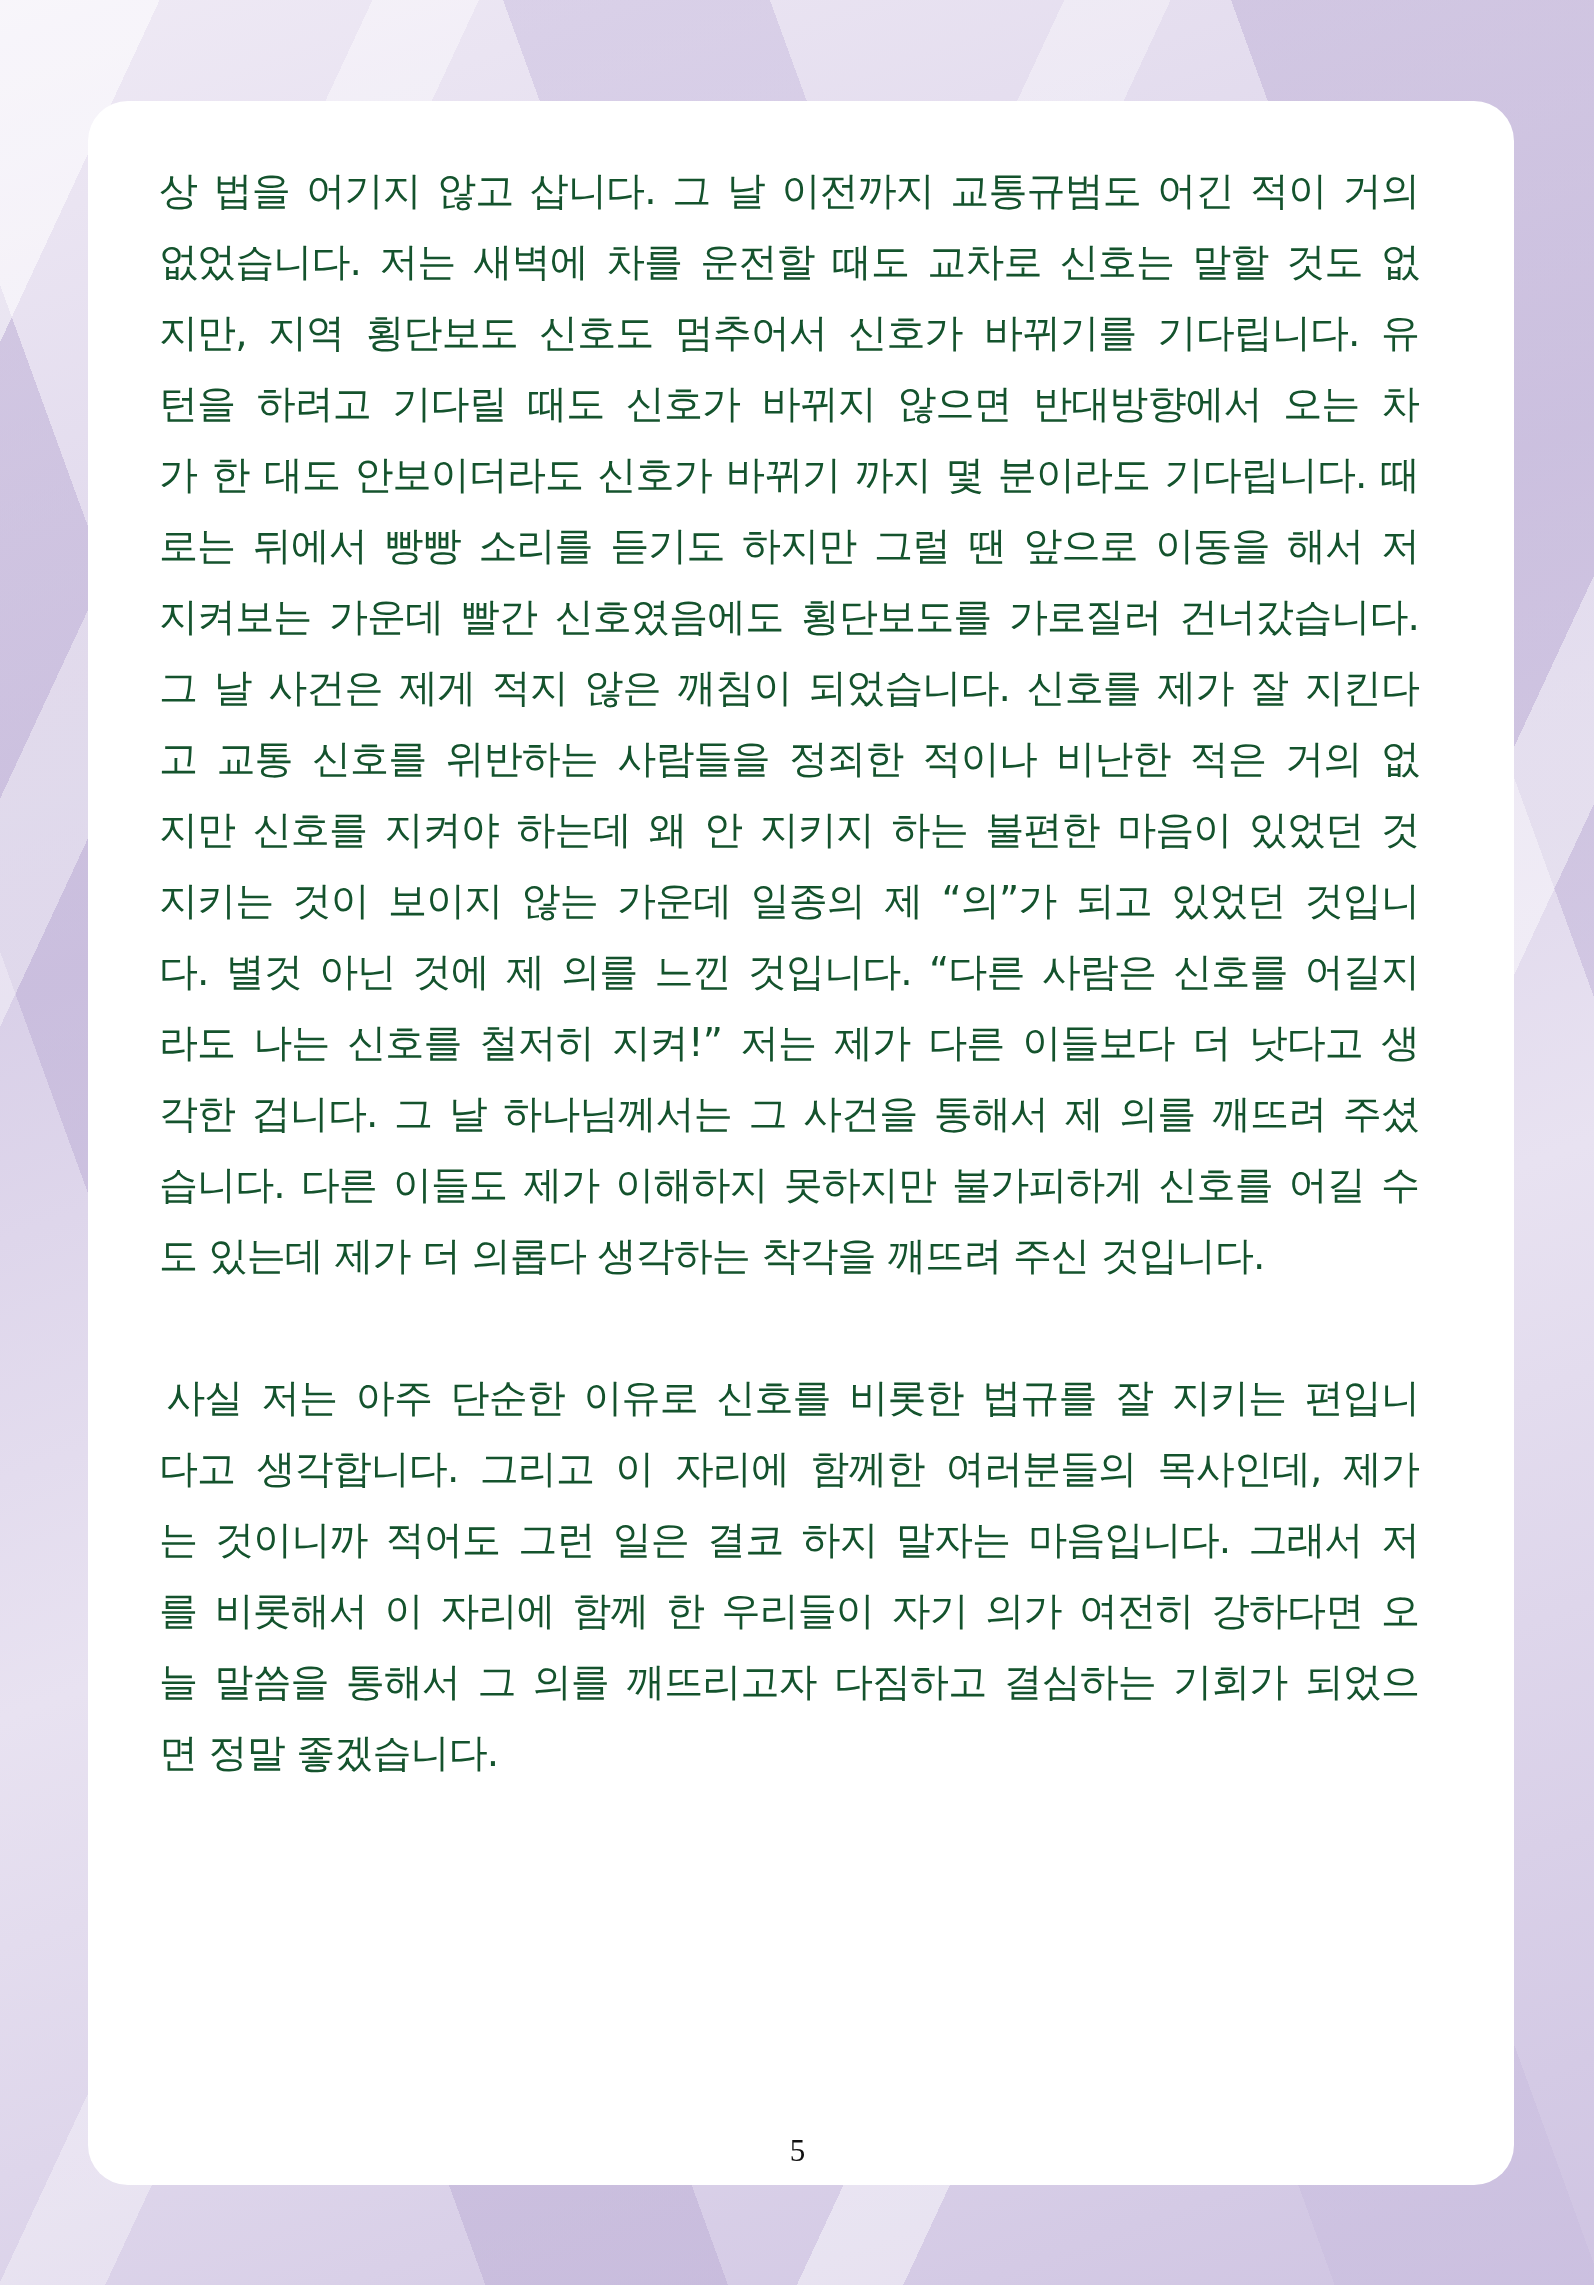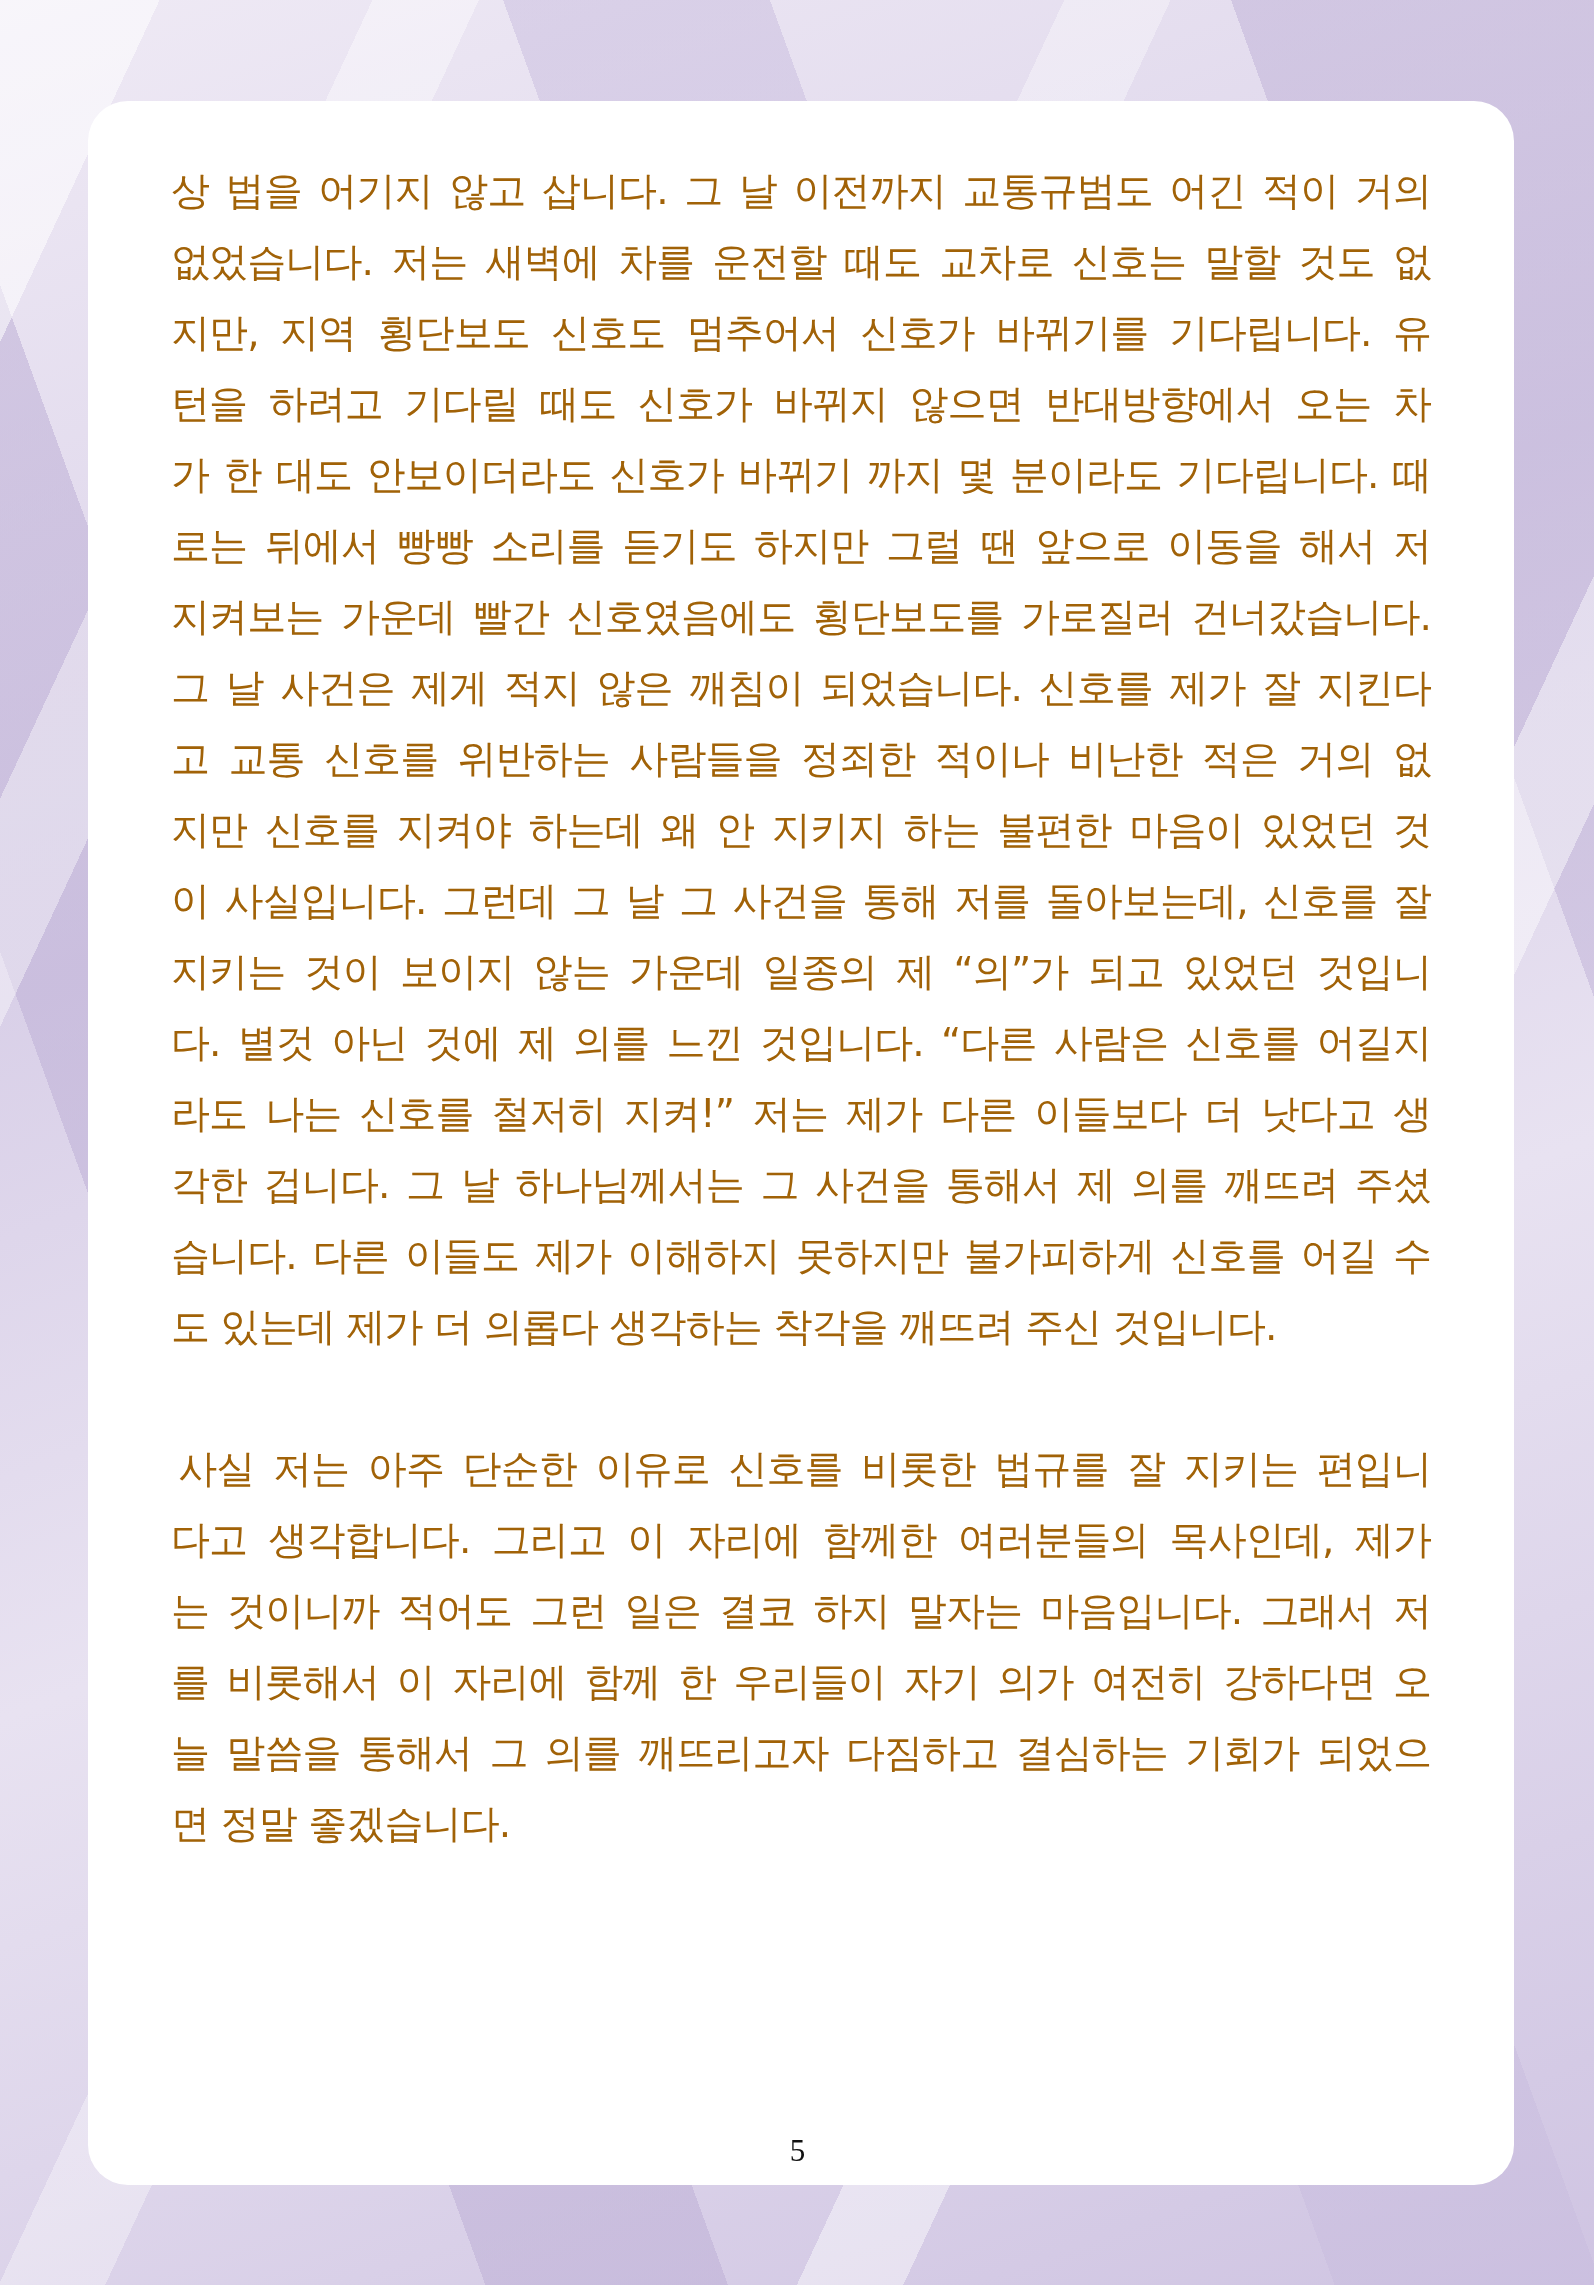--- a/index.html
+++ b/index.html
@@ -13,22 +13,22 @@
     background:
       linear-gradient(115deg, rgba(255,255,255,0.55) 0 6%, transparent 6% 14%, rgba(255,255,255,0.4) 14% 18%, transparent 18% 40%, rgba(255,255,255,0.35) 40% 44%, transparent 44% 70%, rgba(255,255,255,0.45) 70% 74%, transparent 74%),
       linear-gradient(70deg, transparent 0 20%, rgba(190,176,214,0.55) 20% 30%, transparent 30% 55%, rgba(200,188,222,0.5) 55% 66%, transparent 66% 85%, rgba(190,176,214,0.5) 85% 100%),
       linear-gradient(160deg, #efeaf5 0%, #d9d0e8 35%, #e8e2f1 60%, #cfc4e2 100%);
   }
   .card {
     position: absolute; left: 88px; top: 101px; width: 1426px; height: 2084px;
     background: #ffffff; border-radius: 40px;
   }
   .text {
-    position: absolute; left: 171px; top: 155px; width: 1260px;
-    font-size: 39px; line-height: 71px; color: #a16207;
+    position: absolute; left: 159px; top: 155px; width: 1260px;
+    font-size: 39px; line-height: 71px; color: #14532d;
     letter-spacing: -0.9px;
   }
   .para { margin: 0; }
   .line { display: block; white-space: nowrap; text-align-last: justify; text-align: justify; }
   .line.last { text-align-last: left; }
   .gap { height: 71px; }
   .indent { padding-left: 7.2px; }
   .page-num {
     position: absolute; left: 0; width: 1595px; top: 2133px; text-align: center;
     font-family: "Liberation Serif", serif; font-size: 31px; color: #111;
@@ -46,21 +46,20 @@
     <span class="line">상 법을 어기지 않고 삽니다. 그 날 이전까지 교통규범도 어긴 적이 거의</span>
     <span class="line">없었습니다. 저는 새벽에 차를 운전할 때도 교차로 신호는 말할 것도 없</span>
     <span class="line">지만, 지역 횡단보도 신호도 멈추어서 신호가 바뀌기를 기다립니다. 유</span>
     <span class="line">턴을 하려고 기다릴 때도 신호가 바뀌지 않으면 반대방향에서 오는 차</span>
     <span class="line">가 한 대도 안보이더라도 신호가 바뀌기 까지 몇 분이라도 기다립니다. 때</span>
     <span class="line">로는 뒤에서 빵빵 소리를 듣기도 하지만 그럴 땐 앞으로 이동을 해서 저</span>
     <span class="line">지켜보는 가운데 빨간 신호였음에도 횡단보도를 가로질러 건너갔습니다.</span>
     <span class="line">그 날 사건은 제게 적지 않은 깨침이 되었습니다. 신호를 제가 잘 지킨다</span>
     <span class="line">고 교통 신호를 위반하는 사람들을 정죄한 적이나 비난한 적은 거의 없</span>
     <span class="line">지만 신호를 지켜야 하는데 왜 안 지키지 하는 불편한 마음이 있었던 것</span>
-    <span class="line">이 사실입니다. 그런데 그 날 그 사건을 통해 저를 돌아보는데, 신호를 잘</span>
     <span class="line">지키는 것이 보이지 않는 가운데 일종의 제 “의”가 되고 있었던 것입니</span>
     <span class="line">다. 별것 아닌 것에 제 의를 느낀 것입니다. “다른 사람은 신호를 어길지</span>
     <span class="line">라도 나는 신호를 철저히 지켜!” 저는 제가 다른 이들보다 더 낫다고 생</span>
     <span class="line">각한 겁니다. 그 날 하나님께서는 그 사건을 통해서 제 의를 깨뜨려 주셨</span>
     <span class="line">습니다. 다른 이들도 제가 이해하지 못하지만 불가피하게 신호를 어길 수</span>
     <span class="line last">도 있는데 제가 더 의롭다 생각하는 착각을 깨뜨려 주신 것입니다.</span>
   </p>
   <div class="gap"></div>
   <p class="para">
     <span class="line indent"> 사실 저는 아주 단순한 이유로 신호를 비롯한 법규를 잘 지키는 편입니</span>

